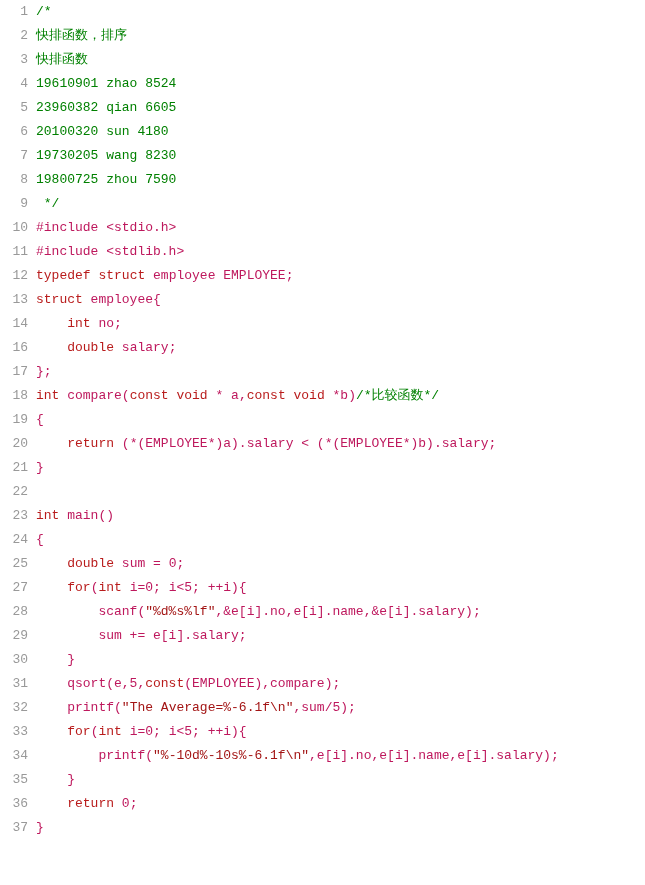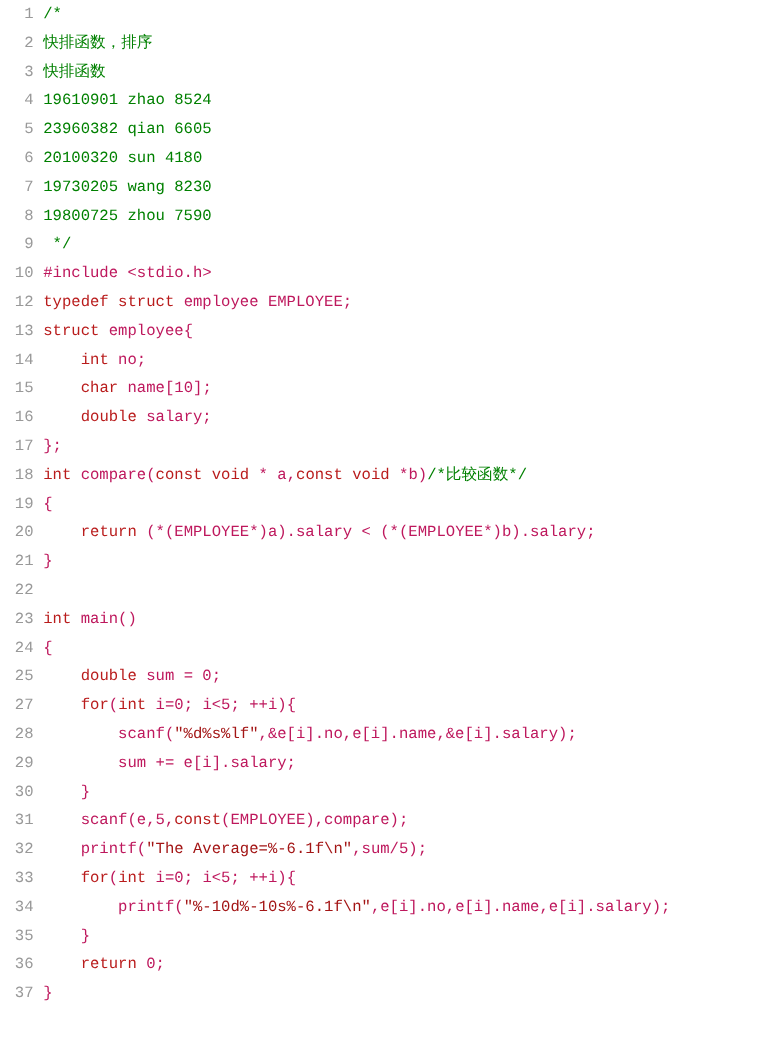--- a/index.html
+++ b/index.html
@@ -42,38 +42,38 @@
     <div class="code-line"><span class="gutter">1</span><span class="line-content"><span class="cm">/*</span></span></div>
     <div class="code-line"><span class="gutter">2</span><span class="line-content"><span class="cm">快排函数，排序</span></span></div>
     <div class="code-line"><span class="gutter">3</span><span class="line-content"><span class="cm">快排函数</span></span></div>
     <div class="code-line"><span class="gutter">4</span><span class="line-content"><span class="cm">19610901 zhao 8524</span></span></div>
     <div class="code-line"><span class="gutter">5</span><span class="line-content"><span class="cm">23960382 qian 6605</span></span></div>
     <div class="code-line"><span class="gutter">6</span><span class="line-content"><span class="cm">20100320 sun 4180</span></span></div>
     <div class="code-line"><span class="gutter">7</span><span class="line-content"><span class="cm">19730205 wang 8230</span></span></div>
     <div class="code-line"><span class="gutter">8</span><span class="line-content"><span class="cm">19800725 zhou 7590</span></span></div>
     <div class="code-line"><span class="gutter">9</span><span class="line-content"><span class="cm"> */</span></span></div>
     <div class="code-line"><span class="gutter">10</span><span class="line-content"><span class="pl">#include &lt;stdio.h&gt;</span></span></div>
+    <div class="code-line"><span class="gutter">11</span><span class="line-content"><span class="pl">#include &lt;stdlib.h&gt;</span></span></div>
     <div class="code-line"><span class="gutter">12</span><span class="line-content"><span class="kw">typedef</span><span class="pl"> </span><span class="kw">struct</span><span class="pl"> employee EMPLOYEE;</span></span></div>
     <div class="code-line"><span class="gutter">13</span><span class="line-content"><span class="kw">struct</span><span class="pl"> employee{</span></span></div>
     <div class="code-line"><span class="gutter">14</span><span class="line-content"><span class="pl">    </span><span class="kw">int</span><span class="pl"> no;</span></span></div>
-    <div class="code-line"><span class="gutter">15</span><span class="line-content"><span class="pl">    </span><span class="kw">char</span><span class="pl"> name[10];</span></span></div>
     <div class="code-line"><span class="gutter">16</span><span class="line-content"><span class="pl">    </span><span class="kw">double</span><span class="pl"> salary;</span></span></div>
     <div class="code-line"><span class="gutter">17</span><span class="line-content"><span class="pl">};</span></span></div>
     <div class="code-line"><span class="gutter">18</span><span class="line-content"><span class="kw">int</span><span class="pl"> compare(</span><span class="kw">const</span><span class="pl"> </span><span class="kw">void</span><span class="pl"> * a,</span><span class="kw">const</span><span class="pl"> </span><span class="kw">void</span><span class="pl"> *b)</span><span class="cm">/*比较函数*/</span></span></div>
     <div class="code-line"><span class="gutter">19</span><span class="line-content"><span class="pl">{</span></span></div>
     <div class="code-line"><span class="gutter">20</span><span class="line-content"><span class="pl">    </span><span class="kw">return</span><span class="pl"> (*(EMPLOYEE*)a).salary &lt; (*(EMPLOYEE*)b).salary;</span></span></div>
     <div class="code-line"><span class="gutter">21</span><span class="line-content"><span class="pl">}</span></span></div>
     <div class="code-line"><span class="gutter">22</span><span class="line-content"><span class="pl"></span></span></div>
     <div class="code-line"><span class="gutter">23</span><span class="line-content"><span class="kw">int</span><span class="pl"> main()</span></span></div>
     <div class="code-line"><span class="gutter">24</span><span class="line-content"><span class="pl">{</span></span></div>
     <div class="code-line"><span class="gutter">25</span><span class="line-content"><span class="pl">    </span><span class="kw">double</span><span class="pl"> sum = 0;</span></span></div>
     <div class="code-line"><span class="gutter">27</span><span class="line-content"><span class="pl">    </span><span class="kw">for</span><span class="pl">(</span><span class="kw">int</span><span class="pl"> i=0; i&lt;5; ++i){</span></span></div>
     <div class="code-line"><span class="gutter">28</span><span class="line-content"><span class="pl">        scanf(</span><span class="str">"%d%s%lf"</span><span class="pl">,&amp;e[i].no,e[i].name,&amp;e[i].salary);</span></span></div>
     <div class="code-line"><span class="gutter">29</span><span class="line-content"><span class="pl">        sum += e[i].salary;</span></span></div>
     <div class="code-line"><span class="gutter">30</span><span class="line-content"><span class="pl">    }</span></span></div>
-    <div class="code-line"><span class="gutter">31</span><span class="line-content"><span class="pl">    scanf(e,5,</span><span class="kw">const</span><span class="pl">(EMPLOYEE),compare);</span></span></div>
+    <div class="code-line"><span class="gutter">31</span><span class="line-content"><span class="pl">    qsort(e,5,</span><span class="kw">const</span><span class="pl">(EMPLOYEE),compare);</span></span></div>
     <div class="code-line"><span class="gutter">32</span><span class="line-content"><span class="pl">    printf(</span><span class="str">"The Average=%-6.1f\n"</span><span class="pl">,sum/5);</span></span></div>
     <div class="code-line"><span class="gutter">33</span><span class="line-content"><span class="pl">    </span><span class="kw">for</span><span class="pl">(</span><span class="kw">int</span><span class="pl"> i=0; i&lt;5; ++i){</span></span></div>
     <div class="code-line"><span class="gutter">34</span><span class="line-content"><span class="pl">        printf(</span><span class="str">"%-10d%-10s%-6.1f\n"</span><span class="pl">,e[i].no,e[i].name,e[i].salary);</span></span></div>
     <div class="code-line"><span class="gutter">35</span><span class="line-content"><span class="pl">    }</span></span></div>
     <div class="code-line"><span class="gutter">36</span><span class="line-content"><span class="pl">    </span><span class="kw">return</span><span class="pl"> 0;</span></span></div>
     <div class="code-line"><span class="gutter">37</span><span class="line-content"><span class="pl">}</span></span></div>
   </div>
 
 </body></html>

